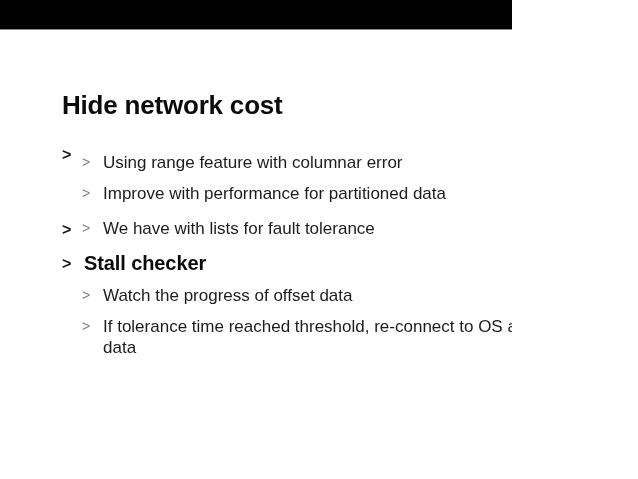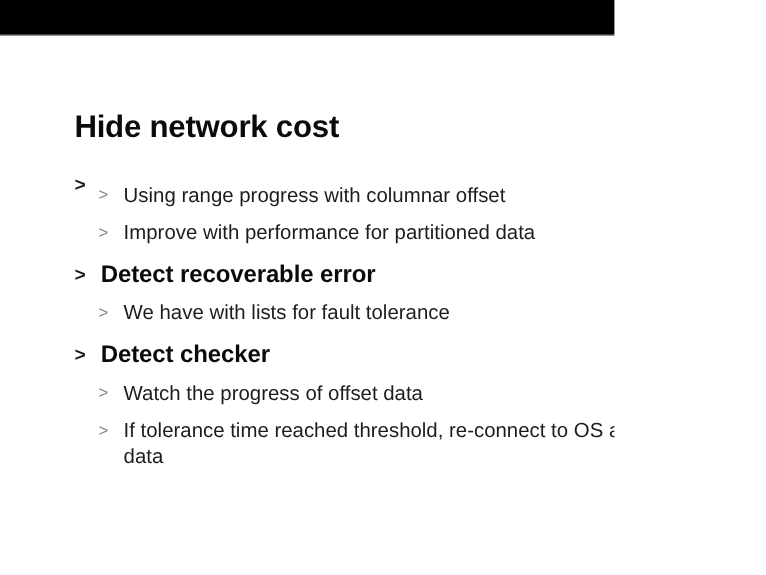--- a/index.html
+++ b/index.html
@@ -107,39 +107,38 @@
 
   <h1 class="slide-title">Hide network cost</h1>
 
   <div class="bullets">
 
     <div class="l1">
       <span class="marker">&gt;</span>
     </div>
     <div class="l2">
       <span class="marker">&gt;</span>
-      <span class="l2-text">Using range progress with columnar offset</span>
+      <span class="l2-text">Using range feature with columnar error</span>
     </div>
     <div class="l2">
       <span class="marker">&gt;</span>
       <span class="l2-text">Improve with performance for partitioned data</span>
     </div>
 
     <div class="l1">
       <span class="marker">&gt;</span>
-      <span>Detect recoverable error</span>
     </div>
     <div class="l2">
       <span class="marker">&gt;</span>
       <span class="l2-text">We have with lists for fault tolerance</span>
     </div>
 
     <div class="l1">
       <span class="marker">&gt;</span>
-      <span>Detect checker</span>
+      <span>Stall checker</span>
     </div>
     <div class="l2">
       <span class="marker">&gt;</span>
       <span class="l2-text">Watch the progress of offset data</span>
     </div>
     <div class="l2">
       <span class="marker">&gt;</span>
       <span class="l2-text">If tolerance time reached threshold, re-connect to OS and re-read data</span>
     </div>
 

